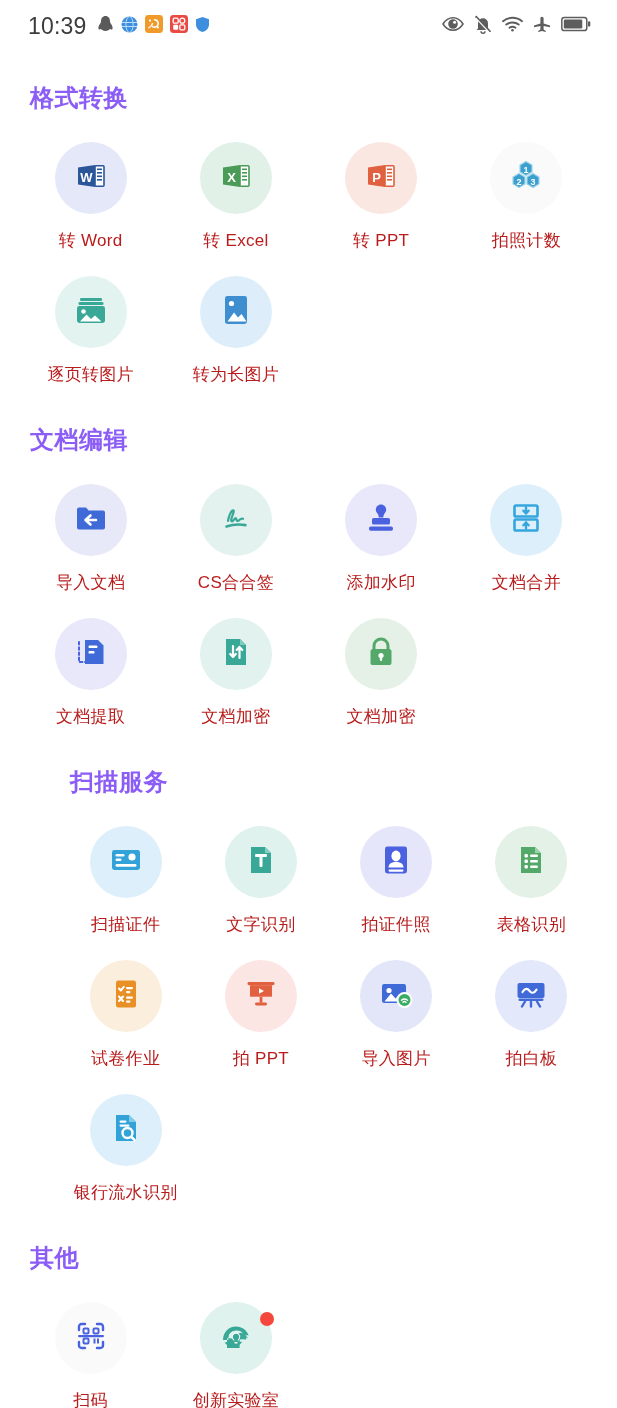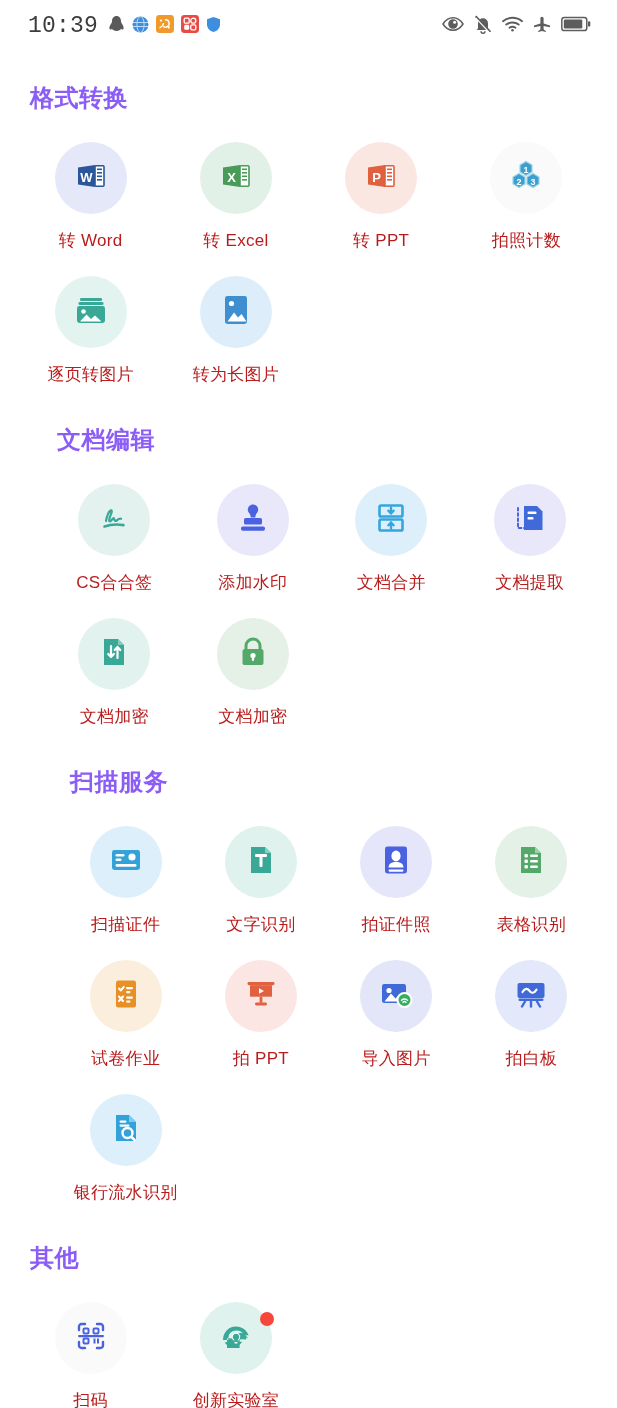--- a/index.html
+++ b/index.html
@@ -17,39 +17,39 @@
     display: flex;
     align-items: center;
     justify-content: space-between;
     padding: 0 26px 0 28px;
   }
   .sb-left { display: flex; align-items: center; gap: 7px; }
   .sb-time {
     font-size: 23px;
     color: #3c3c3c;
     letter-spacing: .2px;
-    font-family: Liberation Mono, monospace;
+    font-family: Liberation Sans, sans-serif;
     margin-right: 3px;
   }
   .sb-right { display: flex; align-items: center; gap: 10px; }
   .sb-ico { display: block; }
 
   
   .content { padding: 0 0 0 0; }
 
   .section { margin-top: 0; }
   .sec-title {
     font-size: 24px;
     font-weight: bold;
     color: #8b5cf6;
     letter-spacing: .5px;
     padding-left: 30px;
   }
   .sec-1 { margin-top: 30px; }
-  .sec-2 { margin-top: 38px; padding-left: 27px; }
+  .sec-2 { margin-top: 38px; }
   .sec-3 { margin-top: 38px; padding-left: 40px; }
   .sec-4 { margin-top: 38px; }
 
   .grid {
     display: grid;
     grid-template-columns: repeat(4, 1fr);
     padding: 0 18px;
     margin-top: 16px;
     row-gap: 12px;
   }
@@ -280,20 +280,31 @@
         </div>
         <div class="tile-label">转为长图片</div>
       </div>
     </div>
   </div>
 
   <div class="section sec-2">
     <div class="sec-title">文档编辑</div>
     <div class="grid">
 
+      <div class="tile">
+        <div class="circ" style="background:#e7e9f9">
+          <span>
+            <svg width="38" height="38" viewBox="0 0 38 38">
+              <path d="M5 10.5a2 2 0 0 1 2-2h7l2.6 3H31a2 2 0 0 1 2 2v15a2 2 0 0 1-2 2H7a2 2 0 0 1-2-2z" fill="#3f6ad8"></path>
+              <path d="M24 21h-9.5M18.5 16.5 13.5 21l5 4.5" stroke="#fff" stroke-width="2.6" fill="none" stroke-linecap="round" stroke-linejoin="round"></path>
+            </svg>
+          </span>
+        </div>
+        <div class="tile-label">导入文档</div>
+      </div>
 
       <div class="tile">
         <div class="circ" style="background:#e3f2ee">
           <span>
             <svg width="40" height="40" viewBox="0 0 40 40">
               <path d="M12 23c1-5 3-9.5 4.5-10.5 1.2-.8 1.6.4 1 2.2-.7 2.2-2.3 5.5-2.3 7.5 0 1.2.8 1.6 1.8.6 1-1 1.9-2.6 2.6-2.6.6 0 .6 1 .9 1.8.4 1.1 1.3 1.3 2.3.4 1.2-1 2.4-2.3 4.2-1.6" stroke="#3aa897" stroke-width="2.2" fill="none" stroke-linecap="round" stroke-linejoin="round"></path>
               <path d="M10.5 28.5c4.5-1.6 13-2.4 19-1.4" stroke="#3aa897" stroke-width="2.6" fill="none" stroke-linecap="round"></path>
             </svg>
           </span>
         </div>

